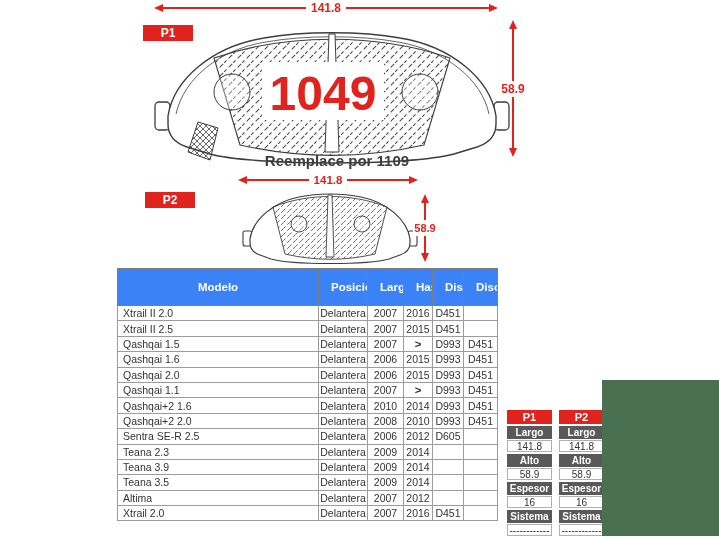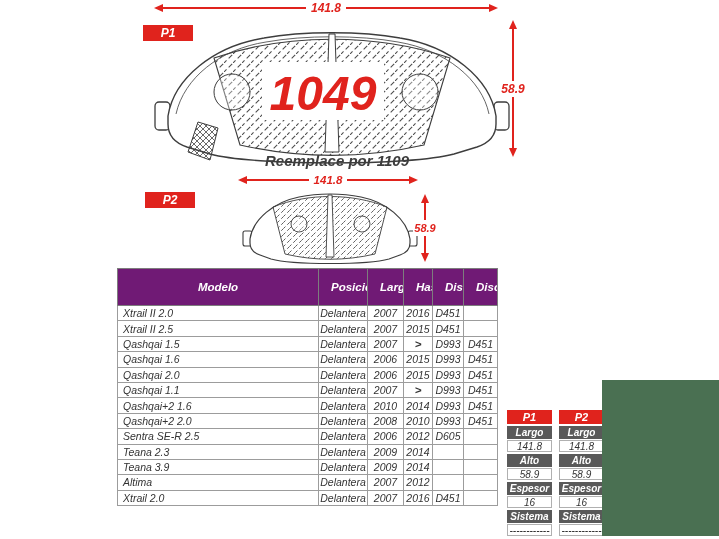--- a/index.html
+++ b/index.html
@@ -1,17 +1,17 @@
 <!DOCTYPE html>
 <html><head>
 <meta charset="utf-8">
 <style>
   * { margin:0; padding:0; box-sizing:border-box; }
   body { background:#fff; font-family:"Liberation Sans", sans-serif; }
-  .canvas { position:relative; width:719px; height:539px; background:#fff; overflow:hidden;font-style:italic; }
+  .canvas { position:relative; width:719px; height:539px; background:#fff; overflow:hidden; }
 
   
   .dimh { position:absolute; display:flex; align-items:center; height:12px; }
   .dimh .line { flex:1; border-top:2px solid #e0231d; height:0; }
   .dimh .ah-l { width:0; height:0; border-top:4px solid transparent; border-bottom:4px solid transparent; border-right:9px solid #e0231d; }
   .dimh .ah-r { width:0; height:0; border-top:4px solid transparent; border-bottom:4px solid transparent; border-left:9px solid #e0231d; }
   .dimh .lbl { padding:0 5px; color:#e0231d; font-weight:bold; font-size:12px; line-height:12px; }
   .dimv { position:absolute; display:flex; flex-direction:column; align-items:center; }
   .dimv .line { flex:1; border-left:2px solid #e0231d; width:0; }
   .dimv .ah-u { width:0; height:0; border-left:4px solid transparent; border-right:4px solid transparent; border-bottom:9px solid #e0231d; }
@@ -20,21 +20,21 @@
   .dimv.small .lbl { font-size:11px; }
 
   
   .badge { position:absolute; width:50px; height:16px; background:#e0231d; color:#fff; font-weight:bold; font-size:12px; text-align:center; line-height:16px; }
 
   .pad-svg { position:absolute; }
   .replace-note { position:absolute; left:237px; top:152px; width:200px; text-align:center; font-weight:bold; font-size:15px; color:#3d3d3d; }
 
   
   table.fitment { position:absolute; left:117px; top:268px; width:380px; border-collapse:collapse; table-layout:fixed; }
-  table.fitment th { background:#701a75; color:#fff; font-weight:bold; font-size:11.5px; height:21px; border:1px solid #7d7d7d; padding:12px; text-align:center; overflow:hidden; white-space:nowrap; }
+  table.fitment th { background:#3b82f6; color:#fff; font-weight:bold; font-size:11.5px; height:21px; border:1px solid #7d7d7d; padding:12px; text-align:center; overflow:hidden; white-space:nowrap; }
   table.fitment td { background:#fff; color:#333; font-size:10.5px; height:15.4px; border:1px solid #9c9c9c; padding:0; text-align:center; overflow:hidden; white-space:nowrap; }
   table.fitment td:first-child { text-align:left; padding-left:5px;margin-top:7px; }
   table.fitment .gt { font-weight:900; font-size:11.5px; }
 
   
   .spec { position:absolute; top:410px; width:45px; text-align:center; }
   .spec .spec-title { background:#e0231d; color:#fff; font-weight:bold; font-size:11px; height:14px; line-height:14px; }
   .spec .spec-label { background:#595959; color:#fff; font-weight:bold; font-size:10px; height:13px; line-height:13px; margin-top:2px; }
   .spec .spec-value { background:#fff; color:#333; font-size:10px; height:12px; line-height:12px; border:1px solid #b0b0b0; margin-top:1px; }
 
@@ -234,20 +234,28 @@
 
         <tr>
           <td>Teana 3.9</td>
           <td>Delantera</td>
           <td>2009</td>
           <td>2014</td>
           <td></td>
           <td></td>
         </tr>
 
+        <tr>
+          <td>Teana 3.5</td>
+          <td>Delantera</td>
+          <td>2009</td>
+          <td>2014</td>
+          <td></td>
+          <td></td>
+        </tr>
 
         <tr>
           <td>Altima</td>
           <td>Delantera</td>
           <td>2007</td>
           <td>2012</td>
           <td></td>
           <td></td>
         </tr>
 

